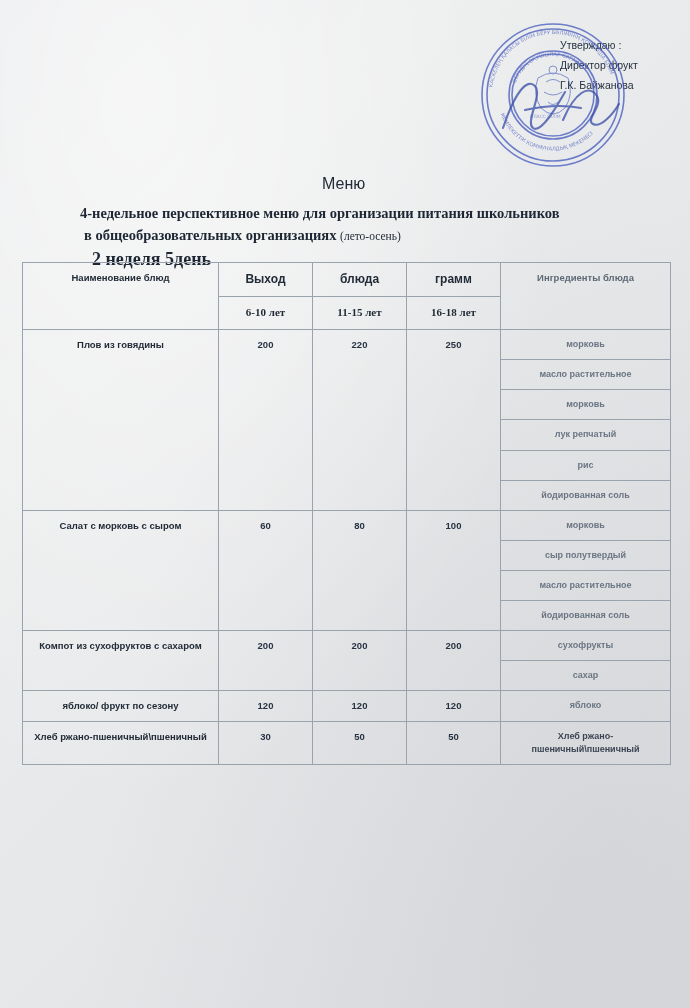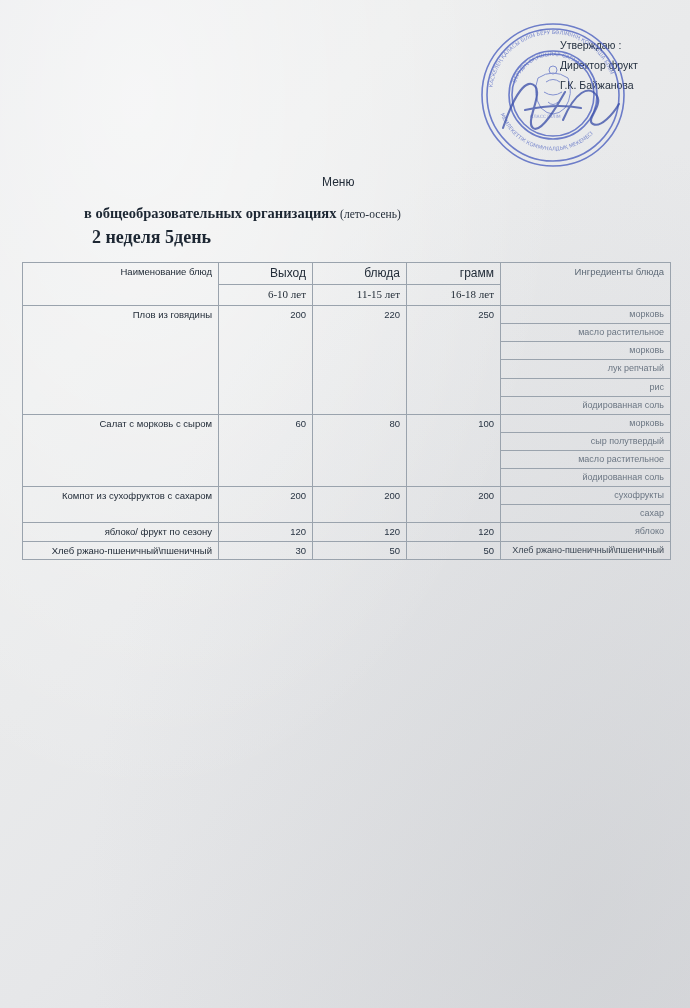--- a/index.html
+++ b/index.html
@@ -82,21 +82,21 @@
     height: 90px;
     pointer-events: none;
     opacity: 0.9;
   }
 
   
   .menu-word {
     position: absolute;
     left: 322px;
     top: 175px;
-    font-size: 12px;
+    font-size: 16px;
     color: #222c38;
   }
   .title {
     position: absolute;
     left: 80px;
     top: 202px;
     width: 600px;
     font-family: "Liberation Serif", serif;
     font-weight: bold;
     font-size: 14.5px;
@@ -126,24 +126,24 @@
   }
   table.menu {
     border-collapse: collapse;
     width: 648px;
     table-layout: fixed;
     font-size: 9.5px;
     color: #273342;
   }
   table.menu td, table.menu th {
     border: 1px solid #9aa3ad;
-    padding: 2px 6px;
+    padding: 8px 6px;
     vertical-align: top;
-    font-weight: normal;
-    text-align: right;
+    font-weight: bold;
+    text-align: center;
     line-height: 1.45;
   }
   .col-name { width: 196px; }
   .col-age  { width: 94px; }
   .col-ing  { width: 170px; }
 
   th.hdr-center {
     text-align: center;
     font-weight: bold;
     font-size: 12px;
@@ -232,20 +232,21 @@
     <g fill="none" stroke="#3b4fa8" stroke-width="2.1" stroke-linecap="round" opacity="0.85">
       <path d="M18 66 C 30 30, 42 16, 50 24 C 58 32, 40 60, 48 66 C 56 72, 72 44, 80 30"></path>
       <path d="M40 48 C 58 44, 76 42, 96 46"></path>
       <path d="M78 58 C 90 30, 104 22, 112 34 C 118 44, 100 58, 108 62 C 116 66, 128 52, 134 42"></path>
     </g>
   </svg>
 
   <div class="menu-word">Меню</div>
 
   <div class="title">
+    <span>4-недельное перспективное  меню для организации питания школьников</span>
     <span class="l2"><span>в общеобразовательных организациях</span> <span class="sub">(лето-осень)</span></span>
     <span class="l3">2 неделя 5день</span>
   </div>
 
   <div class="tbl-wrap">
     <table class="menu">
       <colgroup>
         <col class="col-name">
         <col class="col-age">
         <col class="col-age">

